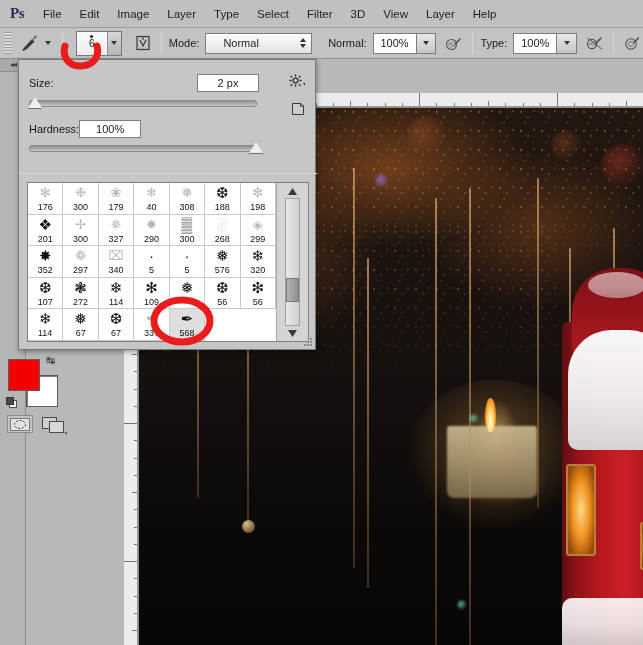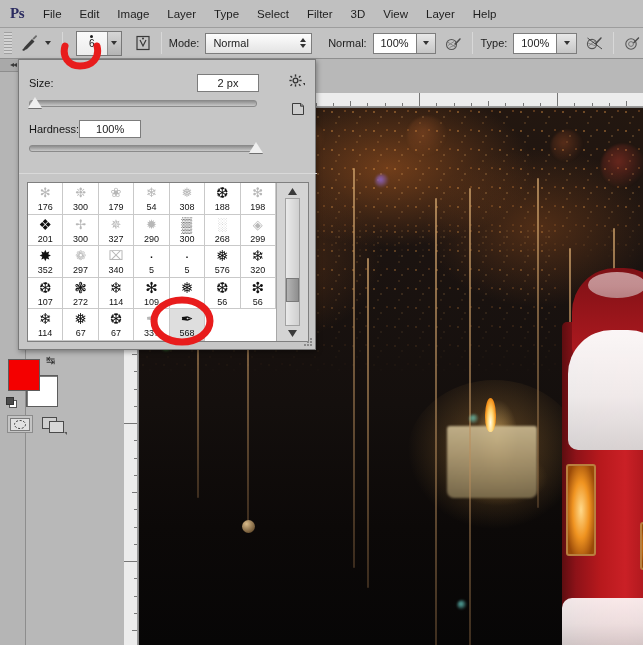--- a/index.html
+++ b/index.html
@@ -99,21 +99,21 @@
     background: linear-gradient(#d6d6d6, #b4b4b4);
     border-left: 1px solid #909090;
     display: flex; align-items: center; justify-content: center;
   }
   .ob-label { font-size: 11px; color: #1d1d1d; margin-right: 6px; }
   .ob-select {
     width: 107px; height: 21px;
     border: 1px solid #7d7d7d;
     background: linear-gradient(#fdfdfd, #e3e3e3);
     display: flex; align-items: center;
-    padding: 0 4px 0 7px;
+    padding: 0 4px 0 17px;
     font-size: 11px;
     position: relative;
   }
   .ob-select .spin {
     position: absolute; right: 5px; top: 50%;
     transform: translateY(-50%);
     display: flex; flex-direction: column; gap: 2px;
   }
   .spin-up {
     width: 0; height: 0;
@@ -819,21 +819,21 @@
           <div class="brush-cell">
             <div class="bc-thumb pale">❉</div>
             <div class="bc-num">300</div>
           </div>
           <div class="brush-cell">
             <div class="bc-thumb pale">❀</div>
             <div class="bc-num">179</div>
           </div>
           <div class="brush-cell">
             <div class="bc-thumb pale">❄</div>
-            <div class="bc-num">54</div>
+            <div class="bc-num">40</div>
           </div>
           <div class="brush-cell">
             <div class="bc-thumb pale">❅</div>
             <div class="bc-num">308</div>
           </div>
           <div class="brush-cell">
             <div class="bc-thumb dark">❆</div>
             <div class="bc-num">188</div>
           </div>
           <div class="brush-cell">

